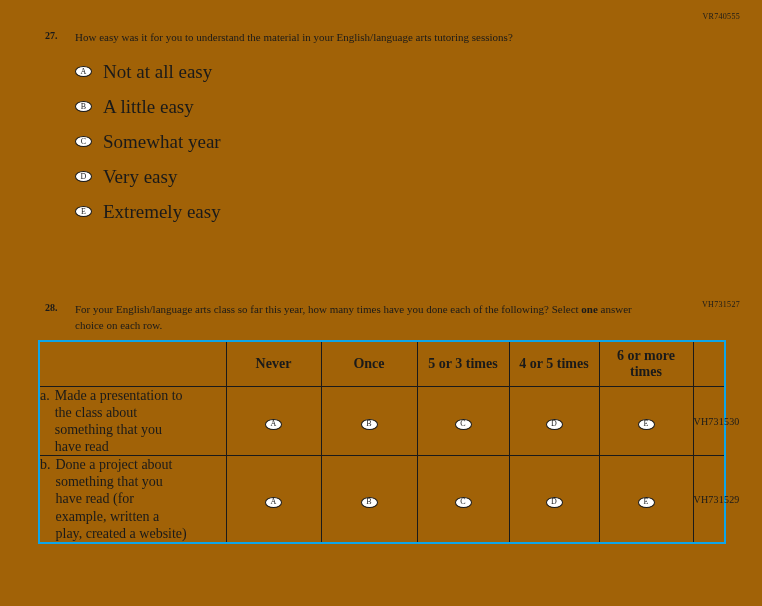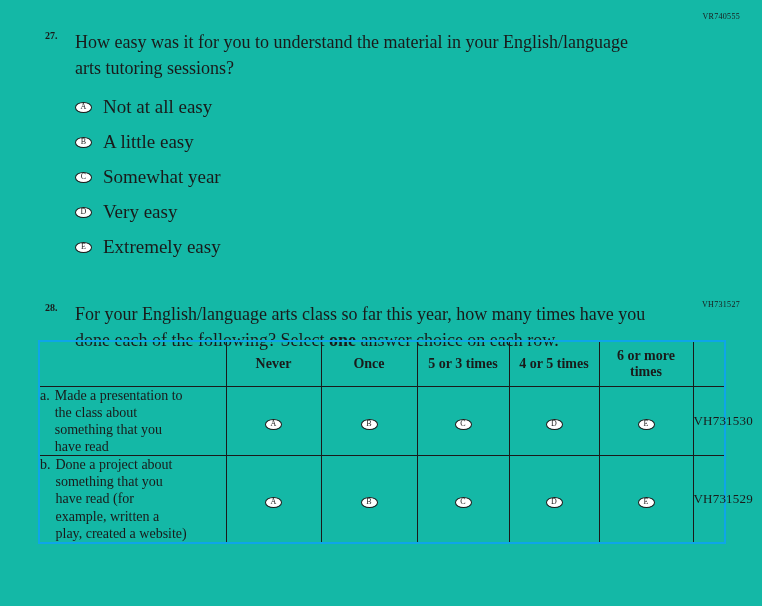--- a/index.html
+++ b/index.html
@@ -4,21 +4,21 @@
 <style>
   html, body {
     margin: 0;
     padding: 0;
     background: #ffffff;
   }
   .page {
     position: relative;
     width: 762px;
     height: 606px;
-    background: #14b8a6;
+    background: #a16207;
     color: #1a1a1a;
     font-family: "Liberation Serif", serif;
     overflow: hidden;
   }
   .form-code {
     font-size: 8px;
     letter-spacing: 0.3px;
     color: #1a1a1a;
   }
   .form-code.top {
@@ -41,21 +41,21 @@
     display: flex;
     align-items: flex-start;
   }
   .q-num {
     font-weight: bold;
     font-size: 10px;
     width: 30px;
     flex: 0 0 30px;
   }
   .q-text {
-    font-size: 18px;
+    font-size: 11px;
     line-height: 1.42;
     max-width: 575px;
   }
   .q-text b { font-weight: bold; margin-top: 32px; }
   .options {
     margin-top: 15px;
     margin-left: 30px;
   }
   .option-row {
     display: flex;
@@ -114,21 +114,21 @@
   }
   .item-prefix { flex: 0 0 auto; }
   .item-text { max-width: 132px; }
   .bubble-cell {
     text-align: center;
     vertical-align: middle;
   }
   .code-cell {
     text-align: left;
     vertical-align: middle;
-    font-size: 13px;
+    font-size: 10px;
     letter-spacing: 0.2px;
     padding: 1px;
   }
 </style>
 </head>
 <body>
 
 <div class="page">
 
   <div class="form-code top">VR740555</div>

